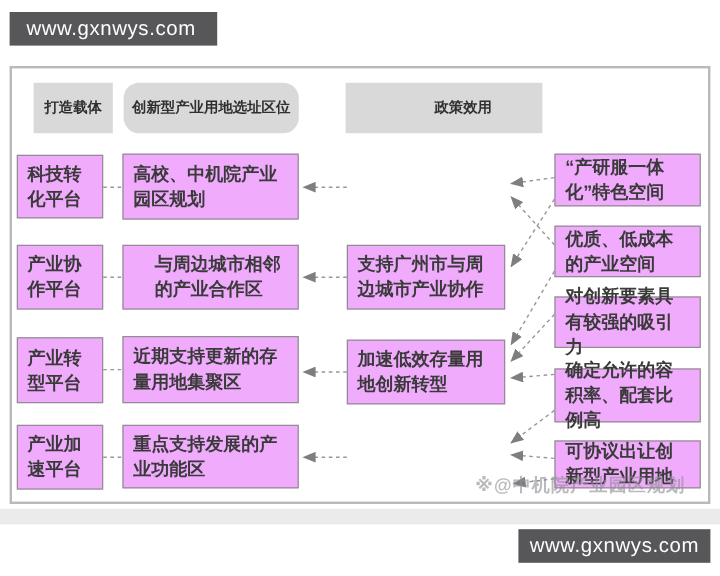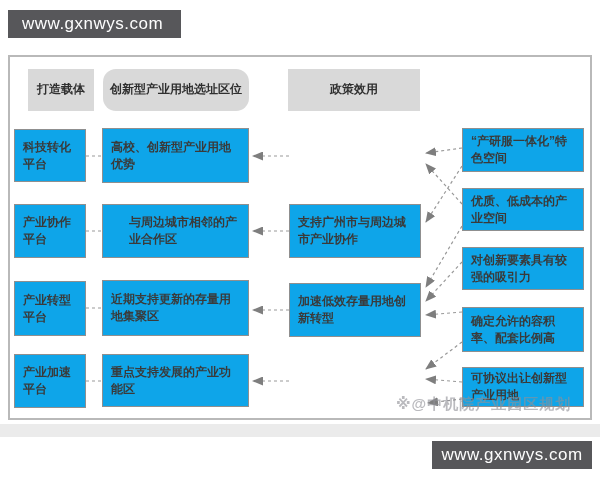--- a/index.html
+++ b/index.html
@@ -24,22 +24,22 @@
     border:2px solid #b9b9b9;background:#ffffff;
   }
 
   .hdr{
     position:absolute;background:#d9d9d9;color:#2f2f2f;
     font-size:12px;font-weight:bold;
     display:flex;align-items:center;justify-content:center;
     text-align:center;line-height:1.3;
   }
   .box{
-    position:absolute;background:#0ea5e9;border:1px solid #8f8f8f;
-    color:#3a3a3a;font-size:12px;font-weight:bold;line-height:1.4;
+    position:absolute;background:#f0abfc;border:1px solid #8f8f8f;
+    color:#3a3a3a;font-size:15px;font-weight:bold;line-height:1.4;
     display:flex;align-items:center;
     padding:4px 8px;box-sizing:border-box;
     word-break:break-all;
   }
   .connectors{position:absolute;left:0;top:0;width:600px;height:480px;pointer-events:none;}
 
   .credit{
     position:absolute;left:396px;top:395px;width:198px;
     font-size:15px;font-weight:bold;color:rgba(143,143,150,0.62);
     letter-spacing:1px;white-space:nowrap;z-index:5;
@@ -50,28 +50,28 @@
 <body>
 
 <div id="page">
 
   <div class="banner top">www.gxnwys.com</div>
 
   <div class="diagram"></div>
 
   <div class="hdr" style="left:15px;top:69px;width:66px;height:42px;margin-left:13px;">打造载体</div>
   <div class="hdr" style="left:103px;top:69px;width:146px;height:42px;border-radius:13px;">创新型产业用地选址区位</div>
-  <div class="hdr" style="left:288px;top:69px;width:132px;height:42px;">政策效用</div>
+  <div class="hdr" style="left:288px;top:69px;width:132px;height:42px;padding-left:32px;">政策效用</div>
 
   <div class="box" style="left:14px;top:129px;width:72px;height:53px;">科技转化平台</div>
   <div class="box" style="left:14px;top:204px;width:72px;height:54px;">产业协作平台</div>
   <div class="box" style="left:14px;top:281px;width:72px;height:55px;">产业转型平台</div>
   <div class="box" style="left:14px;top:354px;width:72px;height:54px;">产业加速平台</div>
 
-  <div class="box" style="left:102px;top:128px;width:147px;height:55px;">高校、创新型产业用地优势</div>
+  <div class="box" style="left:102px;top:128px;width:147px;height:55px;">高校、中机院产业园区规划</div>
   <div class="box" style="left:102px;top:204px;width:147px;height:54px;padding-left:26px;">与周边城市相邻的产业合作区</div>
   <div class="box" style="left:102px;top:280px;width:147px;height:56px;">近期支持更新的存量用地集聚区</div>
   <div class="box" style="left:102px;top:354px;width:147px;height:53px;">重点支持发展的产业功能区</div>
 
   <div class="box" style="left:289px;top:204px;width:132px;height:54px;">支持广州市与周边城市产业协作</div>
   <div class="box" style="left:289px;top:283px;width:132px;height:54px;">加速低效存量用地创新转型</div>
 
   <div class="box" style="left:462px;top:188px;width:122px;height:43px;">优质、低成本的产业空间</div>
   <div class="box" style="left:462px;top:128px;width:122px;height:44px;">“产研服一体化”特色空间</div>
   <div class="box" style="left:462px;top:247px;width:122px;height:43px;">对创新要素具有较强的吸引力</div>

